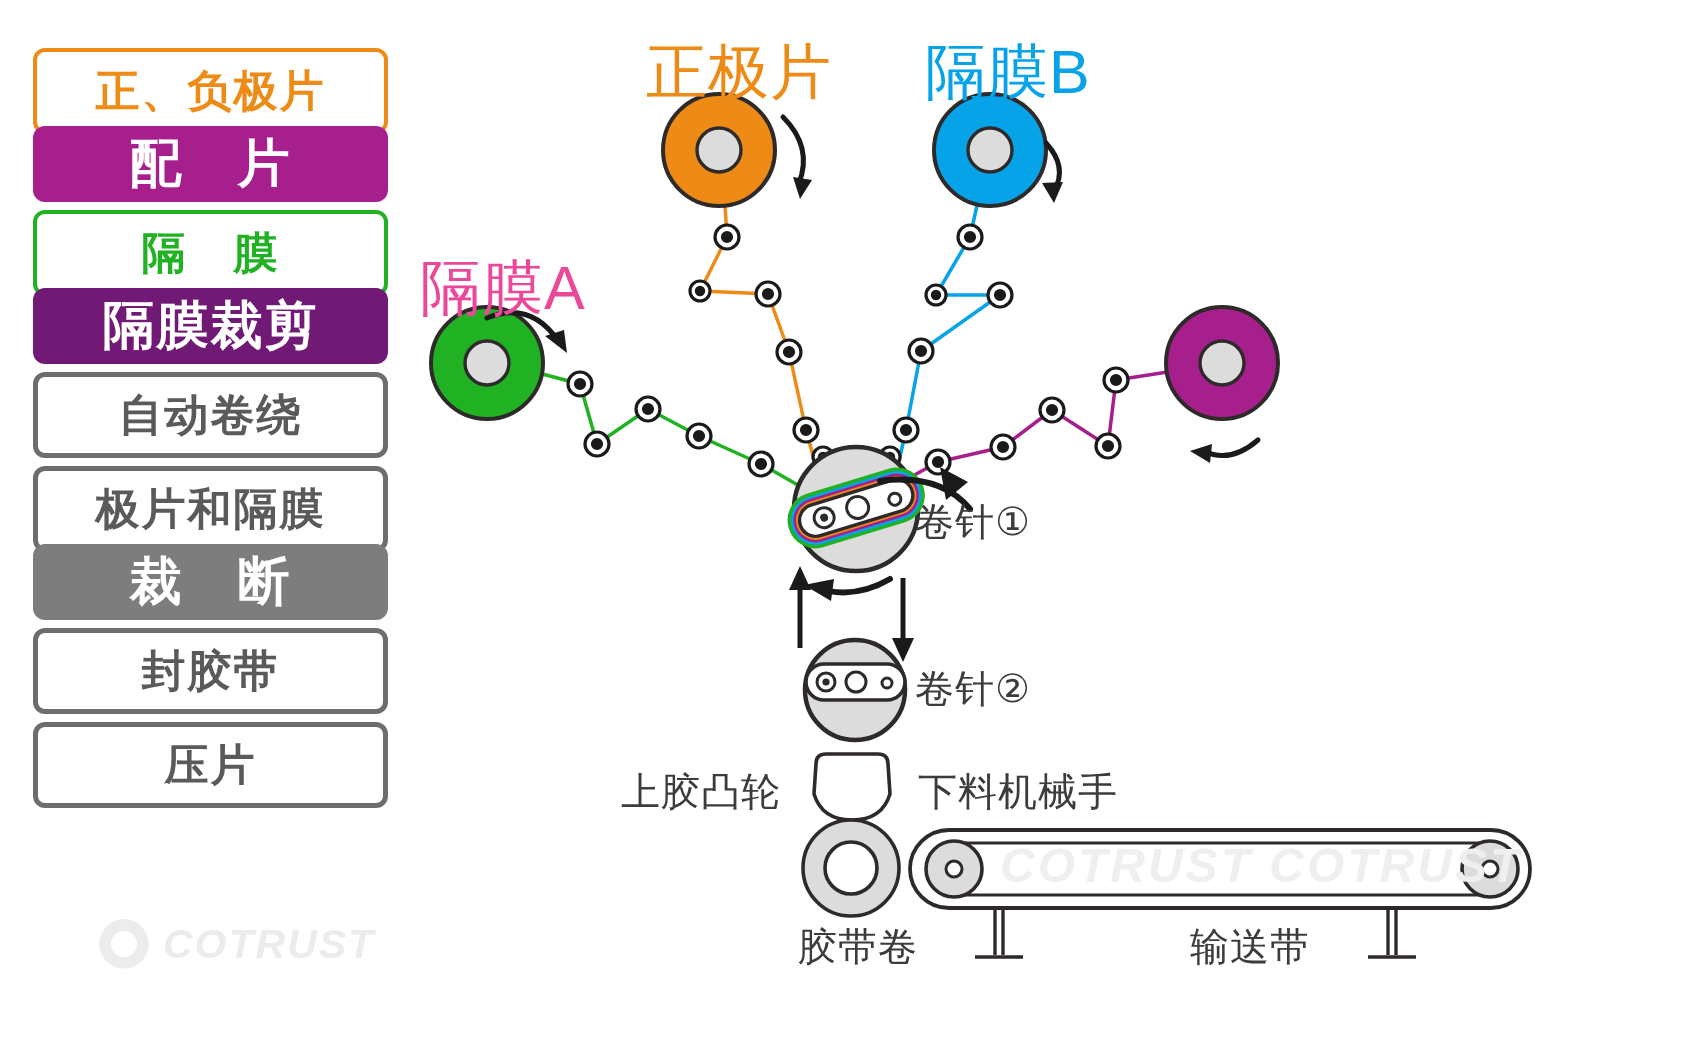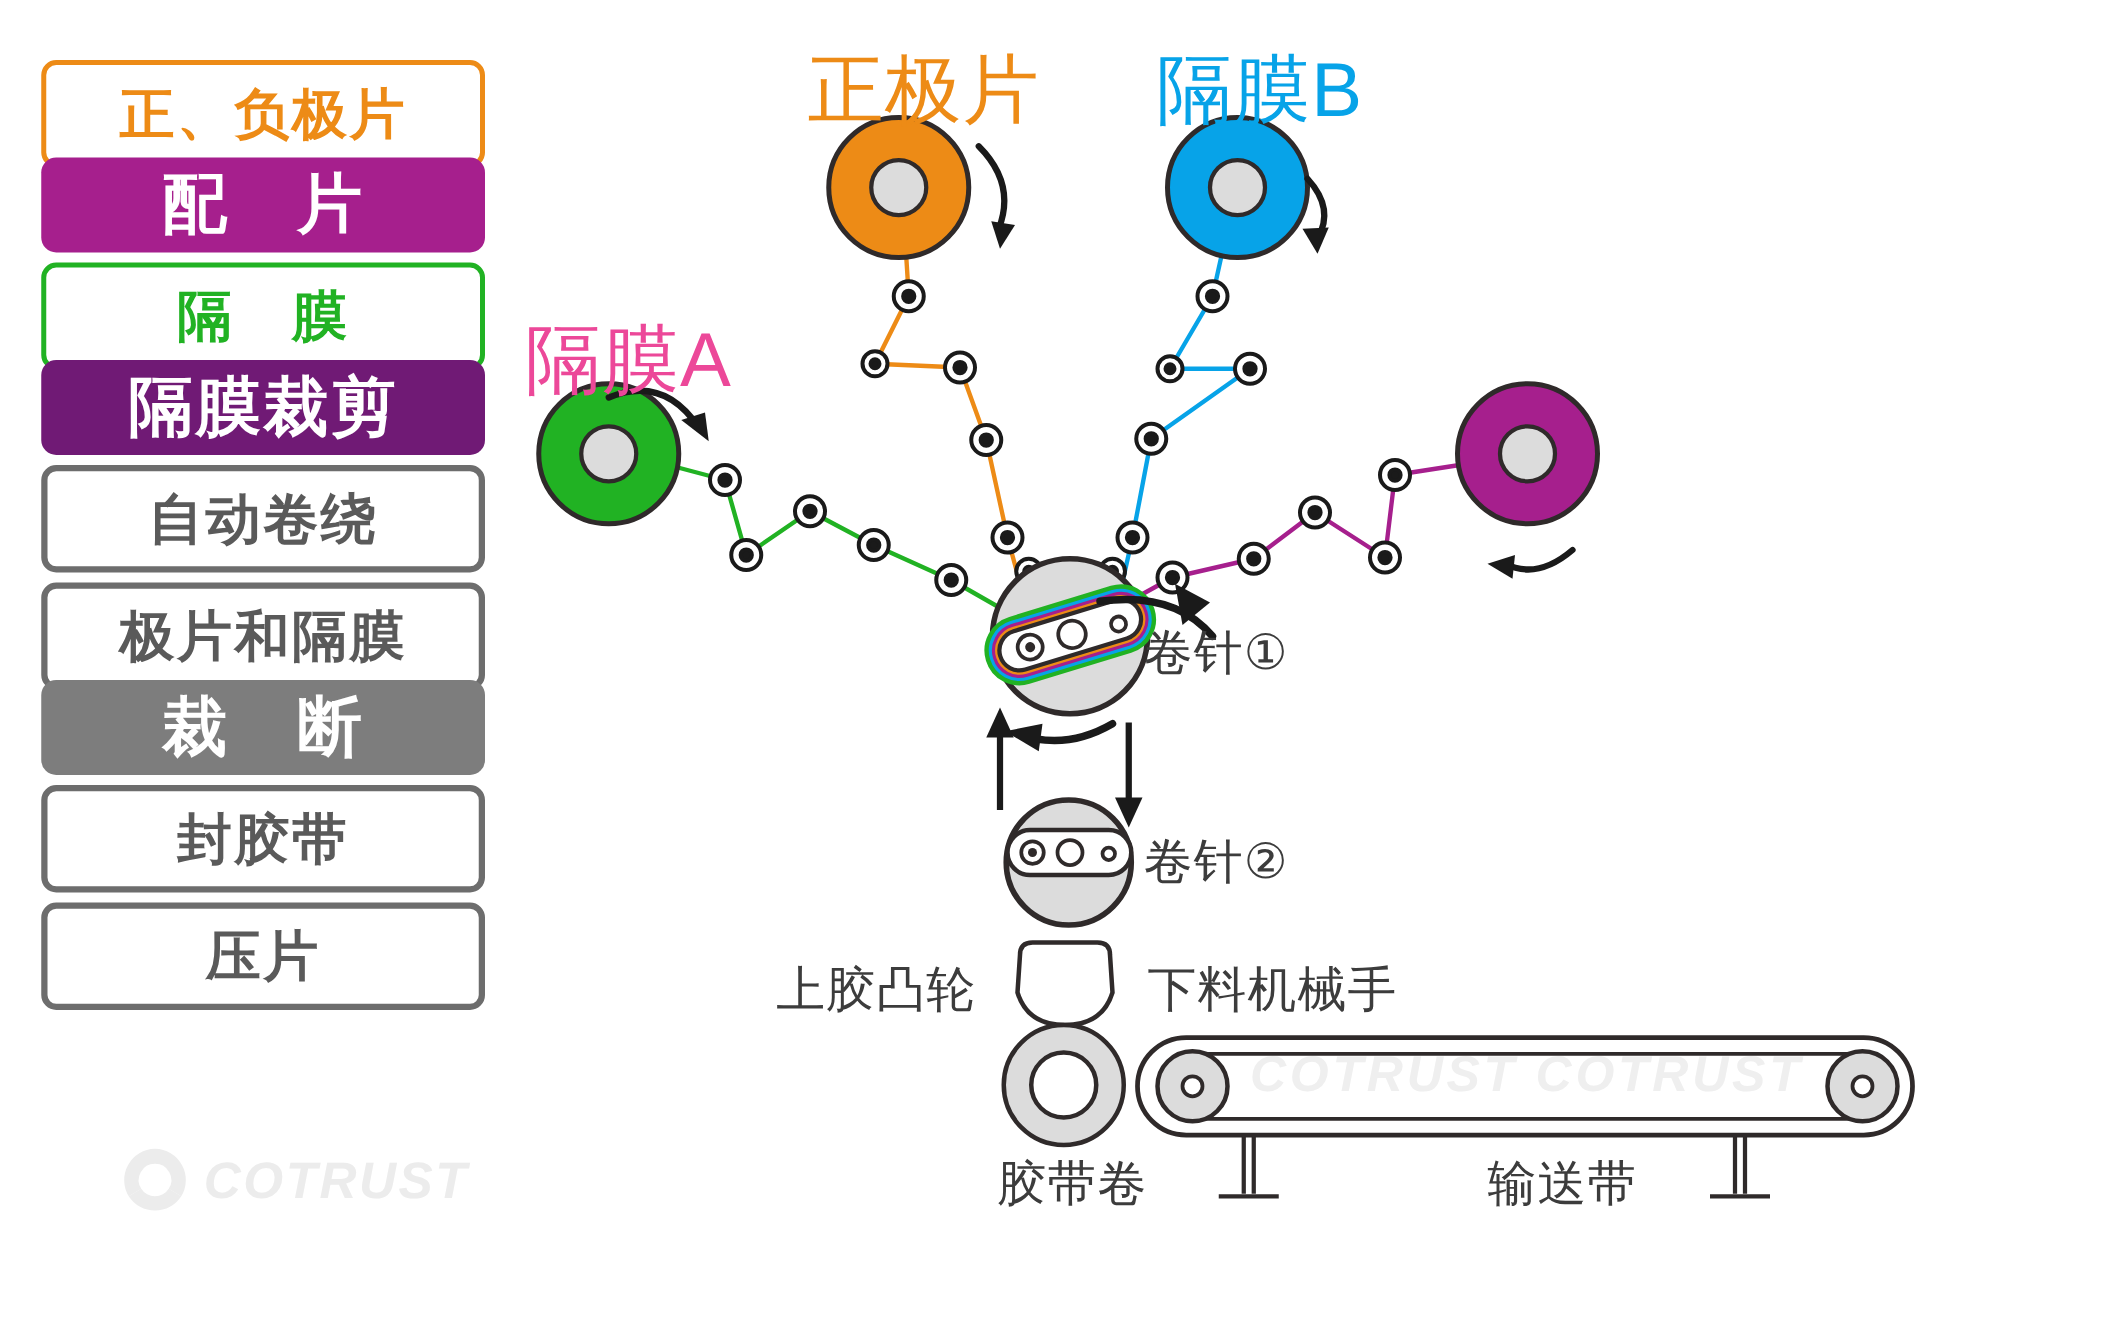--- a/index.html
+++ b/index.html
@@ -57,21 +57,21 @@
     font-size:61px;letter-spacing:1px;
   }
   .plain-label{
     position:absolute;white-space:nowrap;color:#3c3c3c;
     font-size:39px;letter-spacing:1px;
   }
 
   
   #belt-wm{
     position:absolute;left:1000px;top:838px;
-    font-size:40px;font-weight:bold;font-style:italic;
+    font-size:48px;font-weight:bold;font-style:italic;
     color:#efefef;letter-spacing:3px;white-space:nowrap;
     font-family:"Liberation Sans",sans-serif;
   }
   svg{position:absolute;left:0;top:0;overflow:visible;}
 </style>
 </head>
 <body>
 
 <div id="stage">
 

